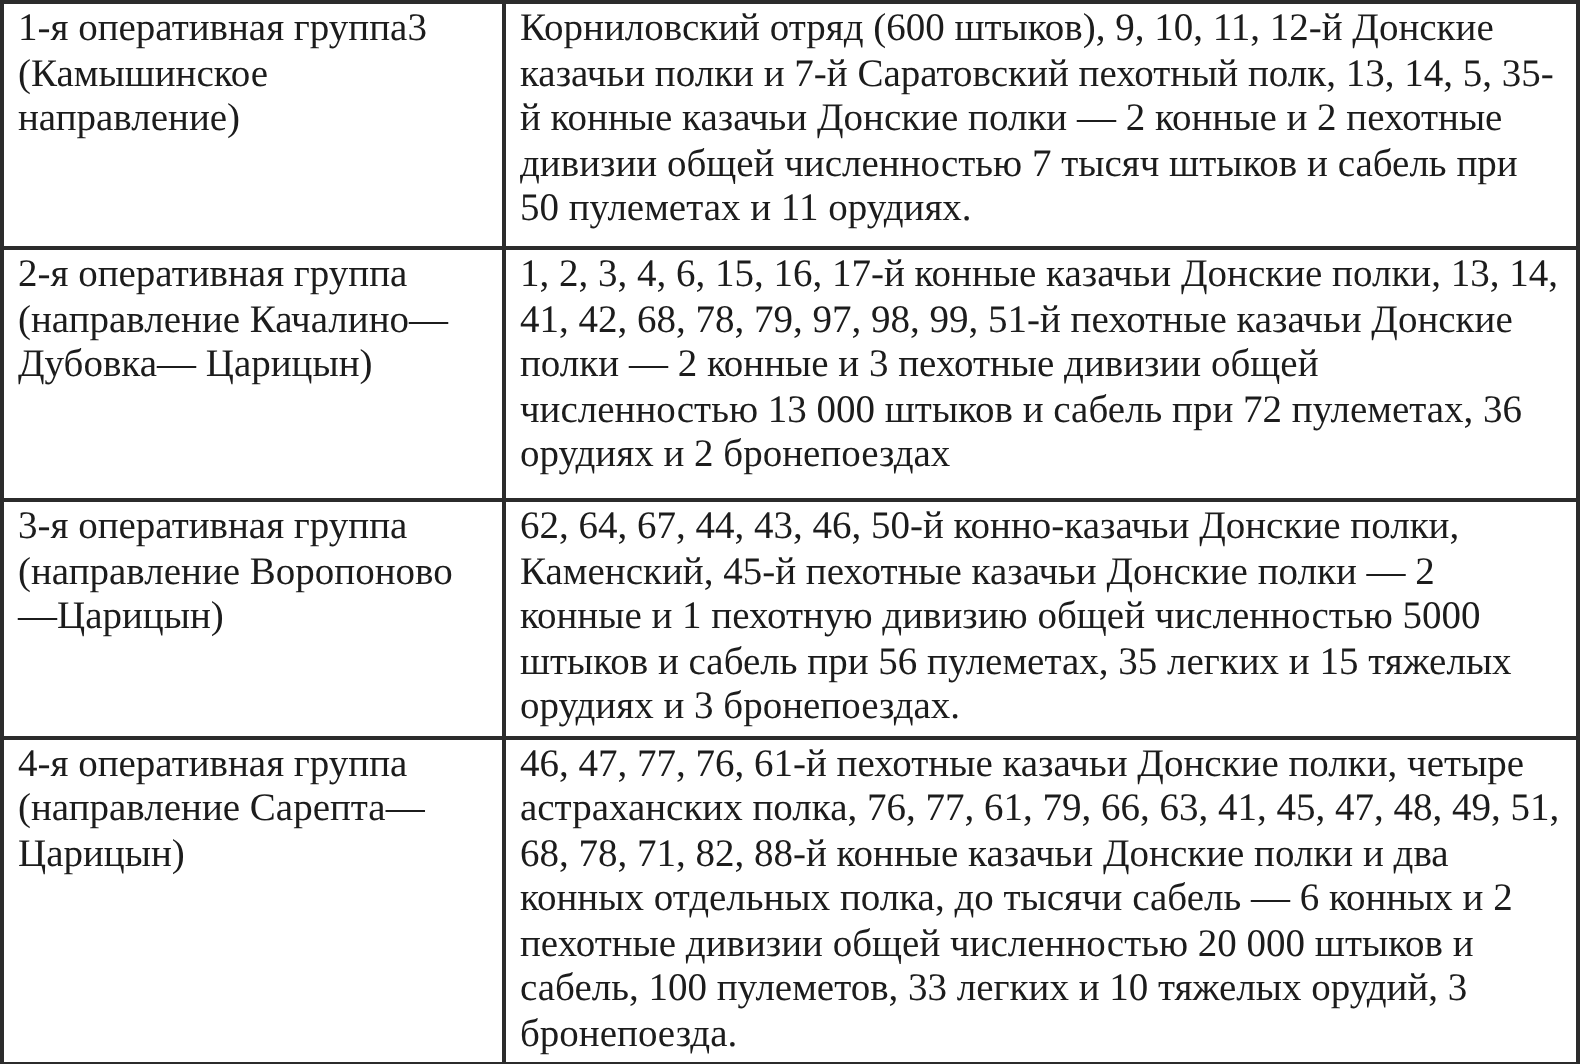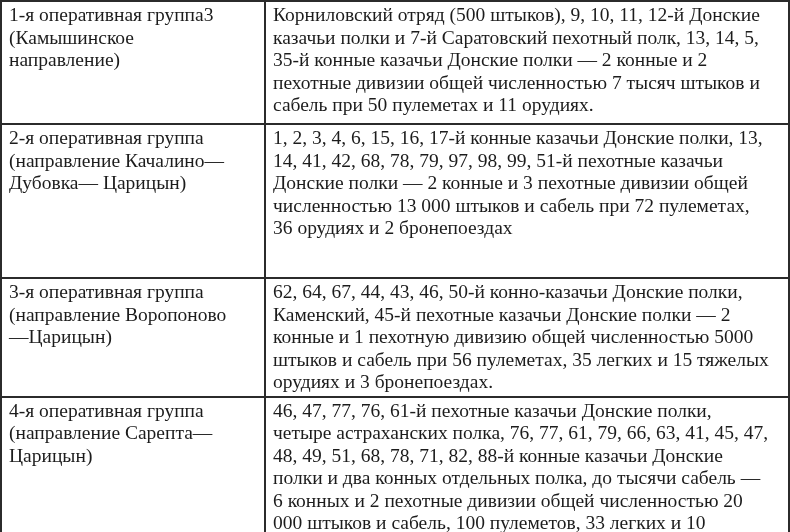--- a/index.html
+++ b/index.html
@@ -19,43 +19,43 @@
     width: 790px;
     height: 532px;
     font-family: "Liberation Serif", "DejaVu Serif", serif;
     font-size: 19.5px;
     line-height: 1.155;
     color: #1c1c1c;
   }
   table.ops-table td {
     border: 2px solid #2b2b2b;
     vertical-align: top;
-    padding: 2px 19px 2px 7px;
+    padding: 2px 6px 2px 7px;
     overflow: hidden;
   }
   td.group-cell {
     width: 236px;
     vertical-align: middle;
     padding-left: 10px;
     padding-right: 8px;
   }
   tr.row-1 { height: 123px; }
-  tr.row-2 { height: 154px; }
+  tr.row-2 { height: 126px; }
   tr.row-3 { height: 95px; }
   tr.row-4 { height: 158px; }
 </style>
 </head>
 <body>
 
 <div class="page">
   <table class="ops-table">
     <tbody>
       <tr class="row-1">
         <td class="group-cell">1-я оперативная группа3 (Камышинское направление)</td>
-        <td class="composition-cell">Корниловский отряд (500 штыков), 9, 10, 11, 12-й Донские казачьи полки и 7-й Саратовский пехотный полк, 13, 14, 5, 35-й конные казачьи Донские полки — 2 конные и 2 пехотные дивизии общей численностью 7 тысяч штыков и сабель при 50 пулеметах и 11 орудиях.</td>
+        <td class="composition-cell">Корниловский отряд (600 штыков), 9, 10, 11, 12-й Донские казачьи полки и 7-й Саратовский пехотный полк, 13, 14, 5, 35-й конные казачьи Донские полки — 2 конные и 2 пехотные дивизии общей численностью 7 тысяч штыков и сабель при 50 пулеметах и 11 орудиях.</td>
       </tr>
       <tr class="row-2">
         <td class="group-cell">2-я оперативная группа (направление Качалино— Дубовка— Царицын)</td>
         <td class="composition-cell">1, 2, 3, 4, 6, 15, 16, 17-й конные казачьи Донские полки, 13, 14, 41, 42, 68, 78, 79, 97, 98, 99, 51-й пехотные казачьи Донские полки — 2 конные и 3 пехотные дивизии общей численностью 13 000 штыков и сабель при 72 пулеметах, 36 орудиях и 2 бронепоездах</td>
       </tr>
       <tr class="row-3">
         <td class="group-cell">3-я оперативная группа (направление Воропоново—Царицын)</td>
         <td class="composition-cell">62, 64, 67, 44, 43, 46, 50-й конно-казачьи Донские полки, Каменский, 45-й пехотные казачьи Донские полки — 2 конные и 1 пехотную дивизию общей численностью 5000 штыков и сабель при 56 пулеметах, 35 легких и 15 тяжелых орудиях и 3 бронепоездах.</td>
       </tr>
       <tr class="row-4">

